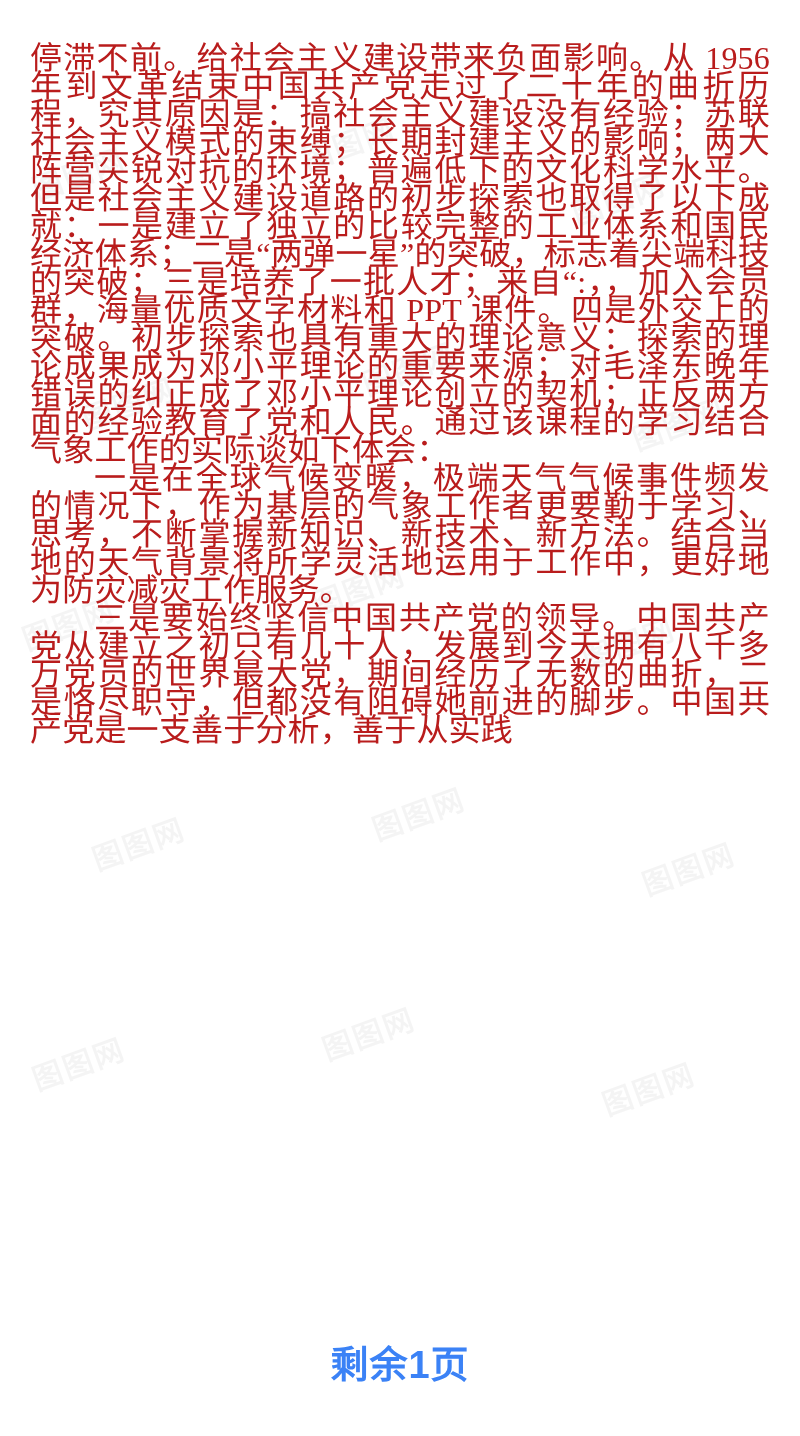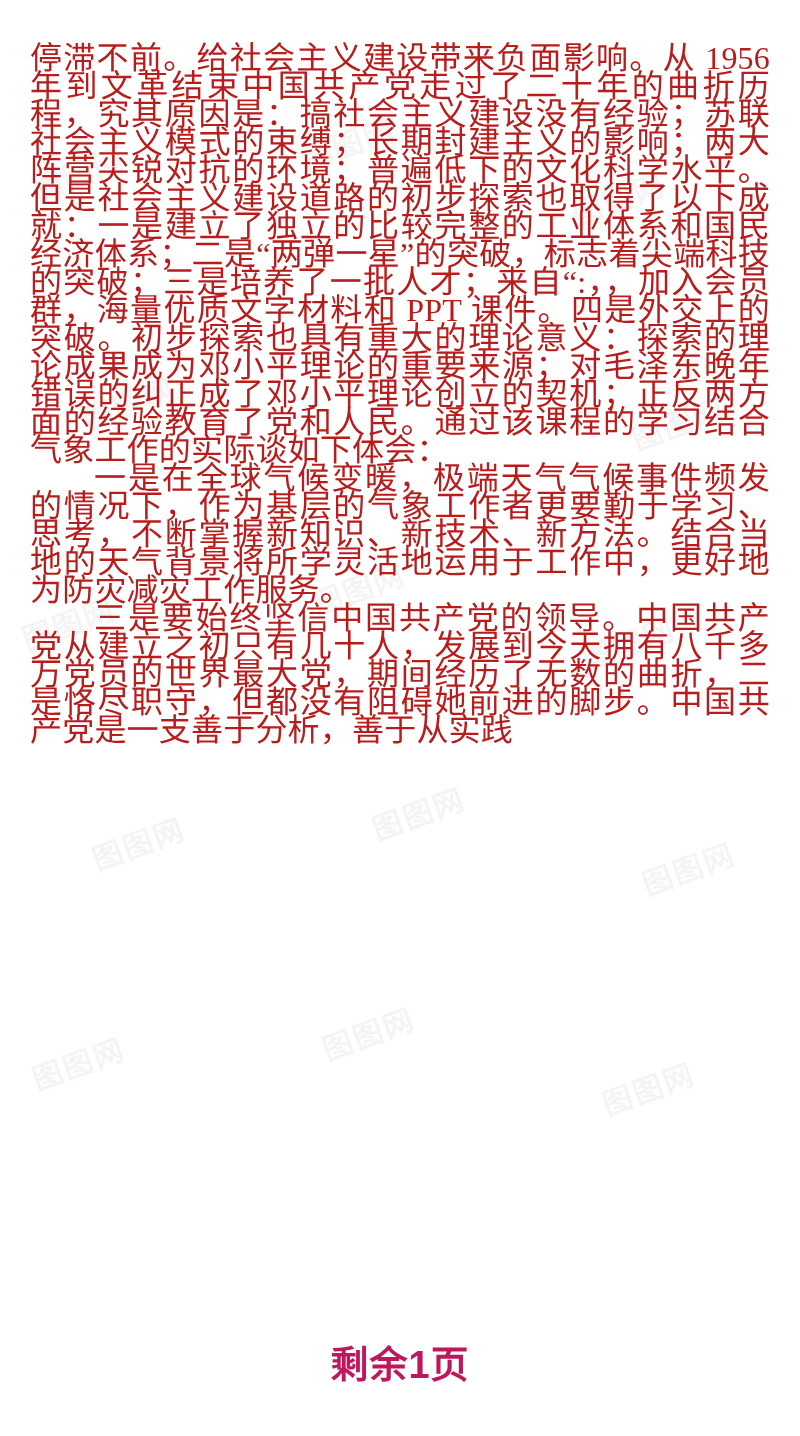--- a/index.html
+++ b/index.html
@@ -83,21 +83,21 @@
     height: 1px;
     background: #ffffff;
   }
   .footer-text {
     display: flex;
     align-items: baseline;
     gap: 30px;
     font-family: "Liberation Sans", "DejaVu Sans", sans-serif;
     font-weight: bold;
     font-size: 38px;
-    color: #be185d;
+    color: #3b82f6;
     letter-spacing: 1px;
   }
   .footer-text span {
     white-space: nowrap;
   }
 </style>
 </head>
 <body>
 
 <div class="page">

